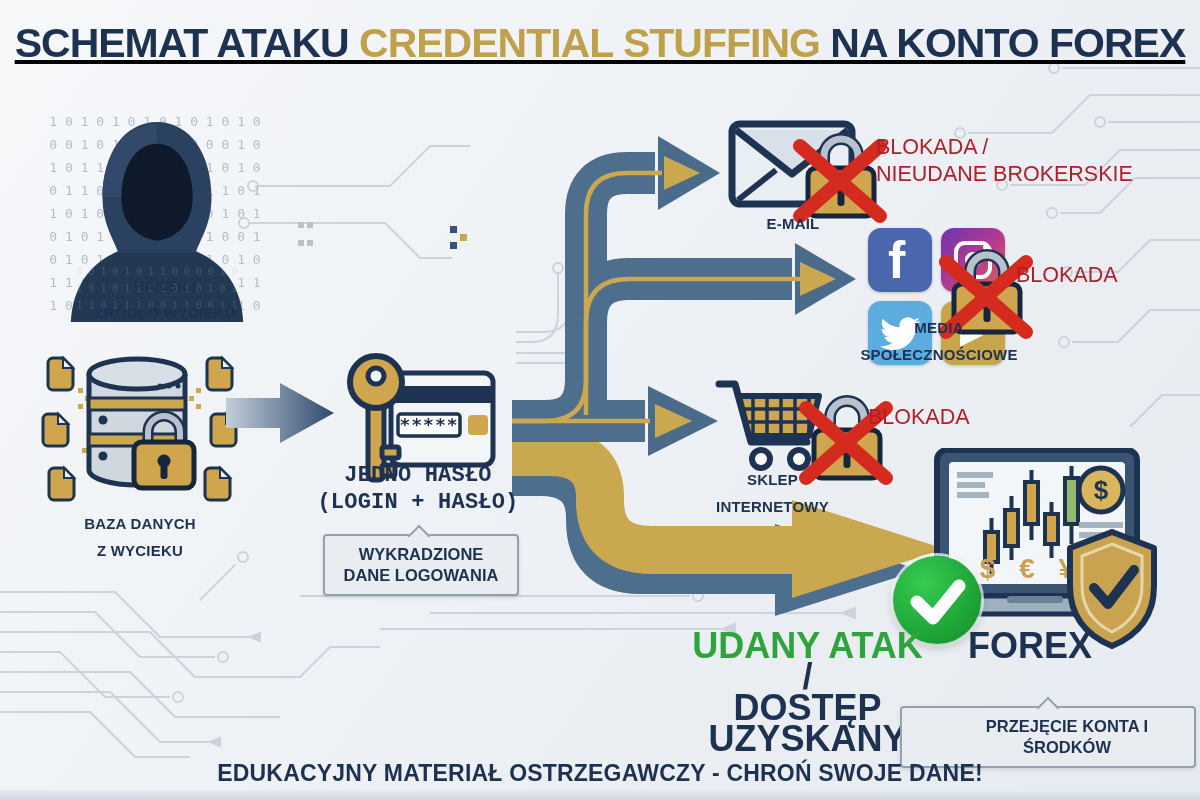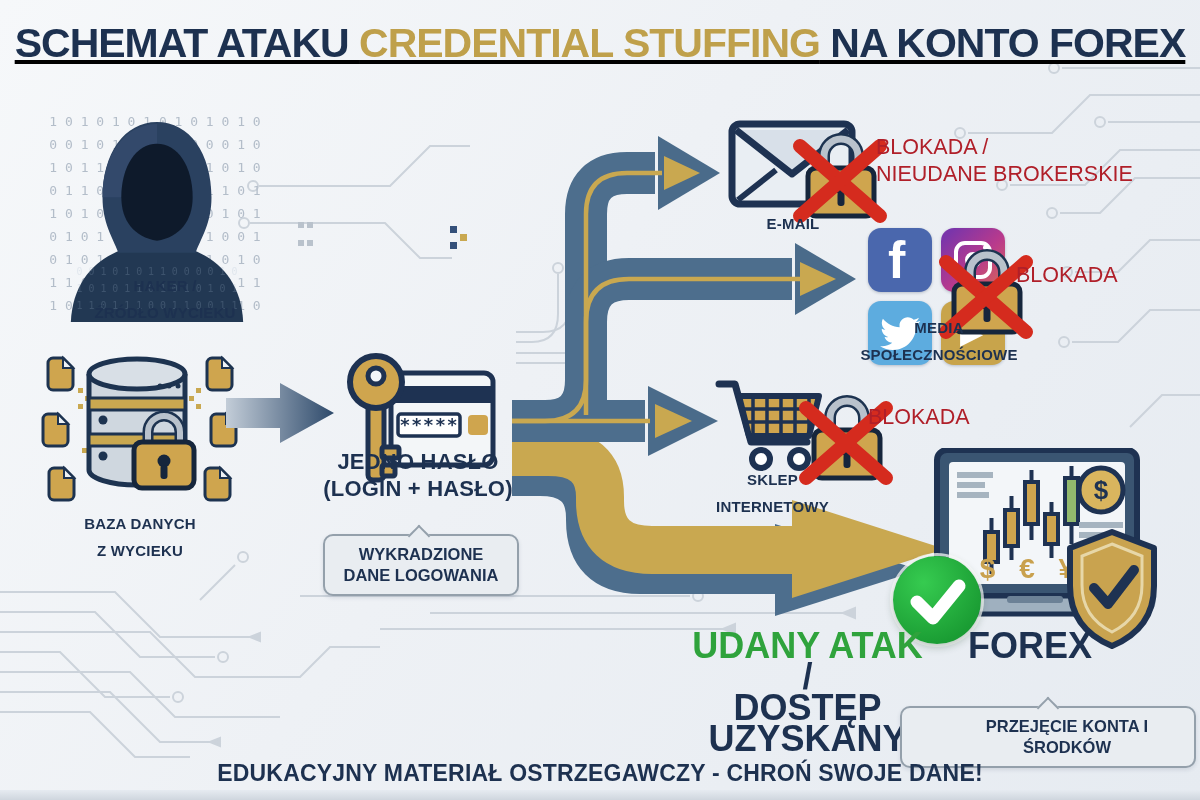--- a/index.html
+++ b/index.html
@@ -13,21 +13,21 @@
   .abs{position:absolute;}
   
   .title{top:20px;left:0;right:0;text-align:center;font-size:41px;font-weight:800;
     letter-spacing:-1px;white-space:nowrap;text-decoration:underline;}
   .t-navy{color:#1d3150}.t-gold{color:#bfa04b}
   .node-label{font-weight:800;color:#1d3150;font-size:15px;line-height:27px;
     text-align:center;letter-spacing:.2px;}
   .status{color:#b01f29;font-weight:400;font-size:21.5px;line-height:27px;}
   .result{font-weight:800;font-size:36px;line-height:31px;text-align:center;color:#1d3150;}
   .green-txt{color:#2fa33c;}
-  .badge{background:#e9edf1;border:2px solid #94a0ab;border-radius:10px;
+  .badge{background:#e9edf1;border:2px solid #94a0ab;border-radius:4px;
     color:#1d3150;font-weight:800;font-size:16.5px;line-height:21px;text-align:center;
     padding:8px 10px;box-shadow:0 2px 4px rgba(30,50,80,.12);}
   .badge .ptr{position:absolute;top:-8px;width:14px;height:14px;background:#e9edf1;
     border-left:2px solid #94a0ab;border-top:2px solid #94a0ab;transform:rotate(45deg);}
   .footer{top:760px;left:0;right:0;text-align:center;font-size:23px;font-weight:800;
     color:#1d3150;letter-spacing:.2px;}
   
   .binary{left:42px;top:110px;width:226px;height:207px;overflow:hidden;
     font-family:"DejaVu Sans Mono",monospace;font-size:13px;line-height:23px;
     color:#b3bdc9;text-align:center;white-space:nowrap;}
@@ -261,21 +261,21 @@
     <text x="41" y="61" text-anchor="middle" font-family="DejaVu Sans Mono, monospace" font-size="18" font-weight="bold" fill="#1e3252" letter-spacing="1">*****</text>
     <rect x="80" y="45" width="20" height="20" rx="4" fill="#cfa54e"></rect>
   </svg>
   <svg class="abs" style="left:330px;top:352px;" width="92" height="135" viewBox="0 0 92 135">
     <rect x="38" y="52" width="16" height="76" rx="5" fill="#cfa54e" stroke="#1e3252" stroke-width="5"></rect>
     <rect x="52" y="95" width="17" height="11" rx="2" fill="#cfa54e" stroke="#1e3252" stroke-width="5"></rect>
     <rect x="52" y="113" width="13" height="11" rx="2" fill="#cfa54e" stroke="#1e3252" stroke-width="5"></rect>
     <circle cx="46" cy="30" r="26" fill="#cfa54e" stroke="#1e3252" stroke-width="6"></circle>
     <circle cx="46" cy="24" r="8" fill="#f3f6f9" stroke="#1e3252" stroke-width="5"></circle>
   </svg>
-  <div class="abs node-label" style="left:313px;top:448px;width:210px;font-size:22px;">
+  <div class="abs node-label" style="left:313px;top:462px;width:210px;font-size:22px;font-family:Liberation Mono, monospace;">
     <div>JEDNO HASŁO</div>
       <div>(LOGIN + HASŁO)</div>
   </div>
   <div class="abs badge" style="left:323px;top:534px;width:172px;">
     <span class="ptr" style="left:86px;"></span>
     <span>WYKRADZIONE DANE LOGOWANIA</span>
   </div>
 
   <svg class="abs" style="left:728px;top:120px;" width="128" height="88" viewBox="0 0 128 88">
     <rect x="4" y="4" width="120" height="80" rx="8" fill="#e9eef3" stroke="#1e3252" stroke-width="7"></rect>

